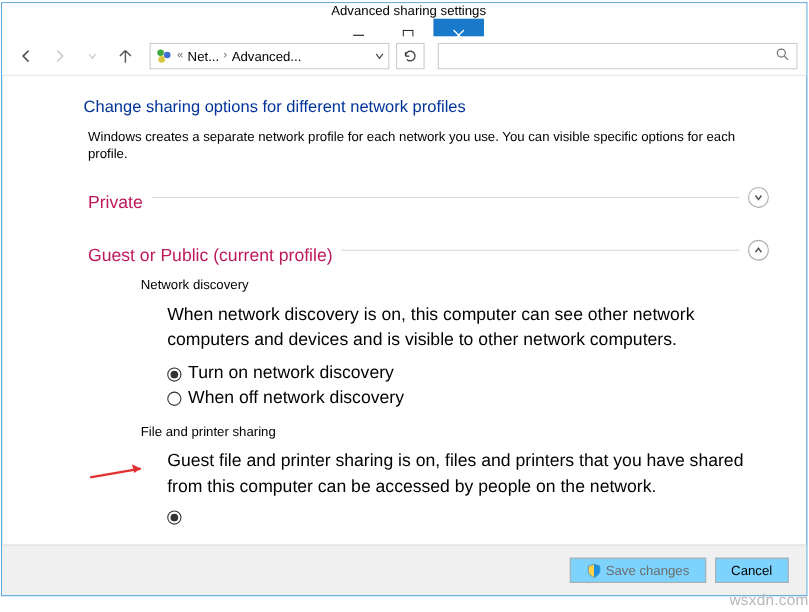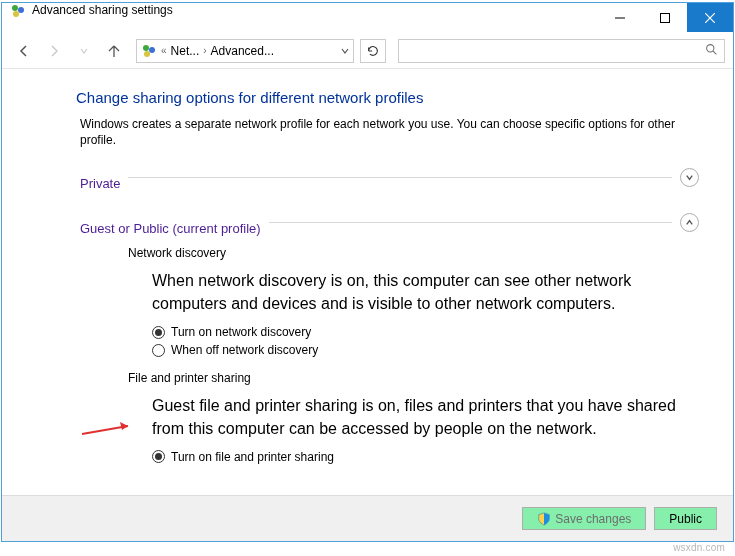--- a/index.html
+++ b/index.html
@@ -1,55 +1,55 @@
 <!DOCTYPE html>
 <html><head>
   <meta charset="utf-8">
   <style>
     * { box-sizing: border-box; margin: 0; padding: 0; font-family: "Segoe UI", Tahoma, sans-serif; }
     body { background: #fff; width: 735px; height: 556px; position: relative; overflow: hidden; }
     .window { border: 1px solid #4da0d8; width: 733px; height: 540px; margin: 0 auto; position: relative; top: 2px; display: flex; flex-direction: column; background: #fff; }
-    .titlebar { height: 30px; background: #fff; display: flex; padding-left: 8px; }
+    .titlebar { height: 30px; background: #fff; display: flex; align-items: center; padding-left: 8px; flex-direction: column; }
     .titlebar .icon { width: 16px; height: 16px; margin-right: 6px; }
     .titlebar .title { font-size: 12px; color: #000; flex: 1; }
     .win-controls { display: flex; height: 100%; }
     .win-btn { width: 45px; height: 29px; display: flex; align-items: center; justify-content: center; color: #000; }
     .win-btn.close { background: #1979ca; color: #fff; width: 46px; }
     .win-btn svg { width: 10px; height: 10px; }
     .navbar { height: 36px; border-bottom: 1px solid #e5e5e5; background: #fff; display: flex; align-items: center; padding: 0 8px; gap: 2px; }
     .nav-arrow { width: 28px; height: 24px; display: flex; align-items: center; justify-content: center; color: #555; }
     .nav-arrow.disabled { color: #ccc; }
     .breadcrumb { flex: 0 0 auto; width: 218px; height: 24px; border: 1px solid #ccc; background: #fff; display: flex; align-items: center; padding: 0 4px; font-size: 12px; color: #000; gap: 4px; margin-left: 6px; position: relative; }
     .breadcrumb .bc-icon { width: 16px; height: 16px; }
     .breadcrumb .sep { color: #666; font-size: 10px; }
     .breadcrumb .dd-btn { position: absolute; right: 0; top: 0; width: 18px; height: 22px; display: flex; align-items: center; justify-content: center; border-left: 1px solid transparent; }
     .refresh-btn { width: 26px; height: 24px; border: 1px solid #ccc; margin-left: 4px; display: flex; align-items: center; justify-content: center; }
     .search-box { flex: 1; height: 24px; border: 1px solid #ccc; margin-left: 10px; display: flex; align-items: center; padding: 0 6px; font-size: 12px; color: #999; position: relative; }
     .search-box .mag { position: absolute; right: 6px; color: #707070; }
     .content { flex: 1; overflow: hidden; padding: 20px 34px 12px 78px; font-size: 12px; color: #000; position: relative; }
     .page-title { color: #003399; font-size: 15px; font-weight: normal; margin-bottom: 10px; margin-left: -4px; }
     .page-desc { font-size: 12px; color: #000; margin-bottom: 16px; line-height: 1.35; }
     .section-row { display: flex; align-items: center; margin-bottom: 10px; }
-    .section-label { font-size: 13px; color: #4c1d95; padding-right: 8px; white-space: nowrap; margin-top: 12px; }
+    .section-label { font-size: 16px; color: #be185d; padding-right: 8px; white-space: nowrap; margin-top: 12px; }
     .section-line { flex: 1; height: 1px; background: #d8d8d8; }
     .chev-btn { width: 19px; height: 19px; border: 1px solid #adadad; border-radius: 50%; display: flex; align-items: center; justify-content: center; margin-left: 8px; background: #fff; color: #555; }
     .chev-btn svg { width: 9px; height: 9px; }
     .sub-block { padding: 0 20px 0 48px; margin-bottom: 14px; }
     .sub-title { font-size: 12px; margin-bottom: 10px; }
     .sub-desc { font-size: 16px; line-height: 1.4; margin: 0 0 10px 24px; }
     .radio-group { margin-left: 24px; }
-    .radio-row { display: flex; align-items: center; font-size: 12px; margin-bottom: 4px; gap: 6px; }
+    .radio-row { display: flex; align-items: center; font-size: 16px; margin-bottom: 4px; gap: 6px; }
     .radio { width: 13px; height: 13px; border: 1px solid #333; border-radius: 50%; display: flex; align-items: center; justify-content: center; background: #fff; }
     .radio.checked::after { content: ""; width: 7px; height: 7px; background: #333; border-radius: 50%; display: block; }
     .footer { height: 46px; background: #f0f0f0; border-top: 1px solid #ddd; display: flex; align-items: center; justify-content: flex-end; padding: 0 16px; gap: 8px; }
-    .footer button { height: 23px; padding: 0 14px; font-size: 12px; background: #86efac; border: 1px solid #adadad; display: flex; align-items: center; gap: 4px; color: #000; }
+    .footer button { height: 23px; padding: 0 14px; font-size: 12px; background: #7dd3fc; border: 1px solid #adadad; display: flex; align-items: center; gap: 4px; color: #000; }
     .footer button.disabled { color: #6d6d6d; }
     .shield { width: 14px; height: 14px; }
     .arrow-annot { position: absolute; left: 80px; top: 420px; color: #e03030; pointer-events: none; }
-    .watermark { position: absolute; right: 10px; bottom: 3px; font-size: 10px; color: #b8b8b8; letter-spacing: 0.2px; }
+    .watermark { position: absolute; right: 0; bottom: 3px; font-size: 14px; color: #b8b8b8; letter-spacing: 0.2px; }
   </style>
 </head>
 <body>
 
 <div class="window">
 
   <div class="titlebar">
     <svg class="icon" viewBox="0 0 16 16">
       <circle cx="5" cy="5" r="3" fill="#3da83d"></circle>
         <circle cx="11" cy="7" r="3" fill="#3d6fd6"></circle>
@@ -125,21 +125,21 @@
       <span class="mag"><svg width="13" height="13" viewBox="0 0 16 16">
             <circle cx="6.5" cy="6.5" r="4.5" fill="none" stroke="currentColor" stroke-width="1.3"></circle>
             <line x1="10" y1="10" x2="14" y2="14" stroke="currentColor" stroke-width="1.3"></line>
           </svg></span>
     </div>
   </div>
 
   <div class="content">
 
     <h1 class="page-title">Change sharing options for different network profiles</h1>
-    <p class="page-desc">Windows creates a separate network profile for each network you use. You can choose specific options for other profile.</p>
+    <p class="page-desc">Windows creates a separate network profile for each network you use. You can visible specific options for each profile.</p>
 
     <div class="section-row">
       <span class="section-label">Private</span>
       <div class="section-line"></div>
       <div class="chev-btn">
           <svg viewBox="0 0 10 10">
             <path d="M2 3 L5 7 L8 3" fill="none" stroke="currentColor" stroke-width="1.5"></path>
           </svg>
         </div>
     </div>
@@ -170,38 +170,37 @@
         </div>
       </div>
     </div>
 
     <div class="sub-block">
       <div class="sub-title">File and printer sharing</div>
       <div class="sub-desc">Guest file and printer sharing is on, files and printers that you have shared from this computer can be accessed by people on the network.</div>
       <div class="radio-group">
         <div class="radio-row">
           <span class="radio checked"></span>
-          <span>Turn on file and printer sharing</span>
         </div>
       </div>
     </div>
 
 
   </div>
 
   <div class="footer">
     <button class="disabled">
       <svg class="shield" viewBox="0 0 16 16">
           <path d="M8 1 L14 3 V8 C14 12 8 15 8 15 C8 15 2 12 2 8 V3 Z" fill="#ffd24a" stroke="#1472c4" stroke-width="0.6"></path>
           <path d="M8 1 L14 3 V8 C14 12 8 15 8 15 Z" fill="#1e8fe0"></path>
         </svg>
       <span>Save changes</span>
     </button>
     <button>
-      <span>Public</span>
+      <span>Cancel</span>
     </button>
   </div>
 
 </div>
 
 <svg class="arrow-annot" width="60" height="24" viewBox="0 0 60 24">
   <line x1="2" y1="14" x2="48" y2="6" stroke="#e03030" stroke-width="2"></line>
   <polygon points="48,6 40,2 42,10" fill="#e03030"></polygon>
 </svg>
 

